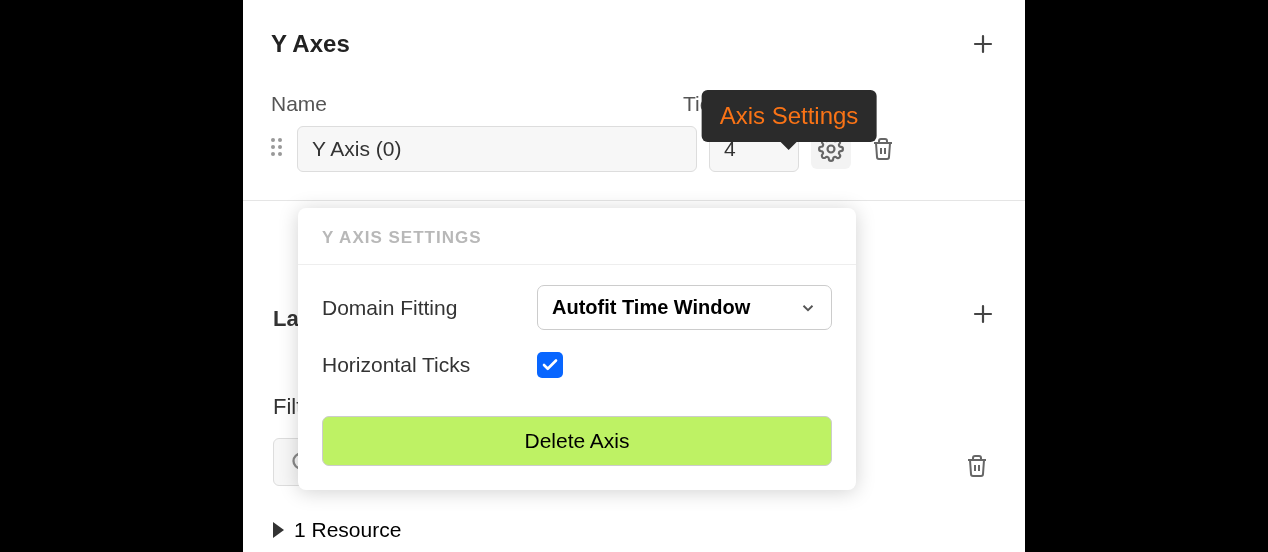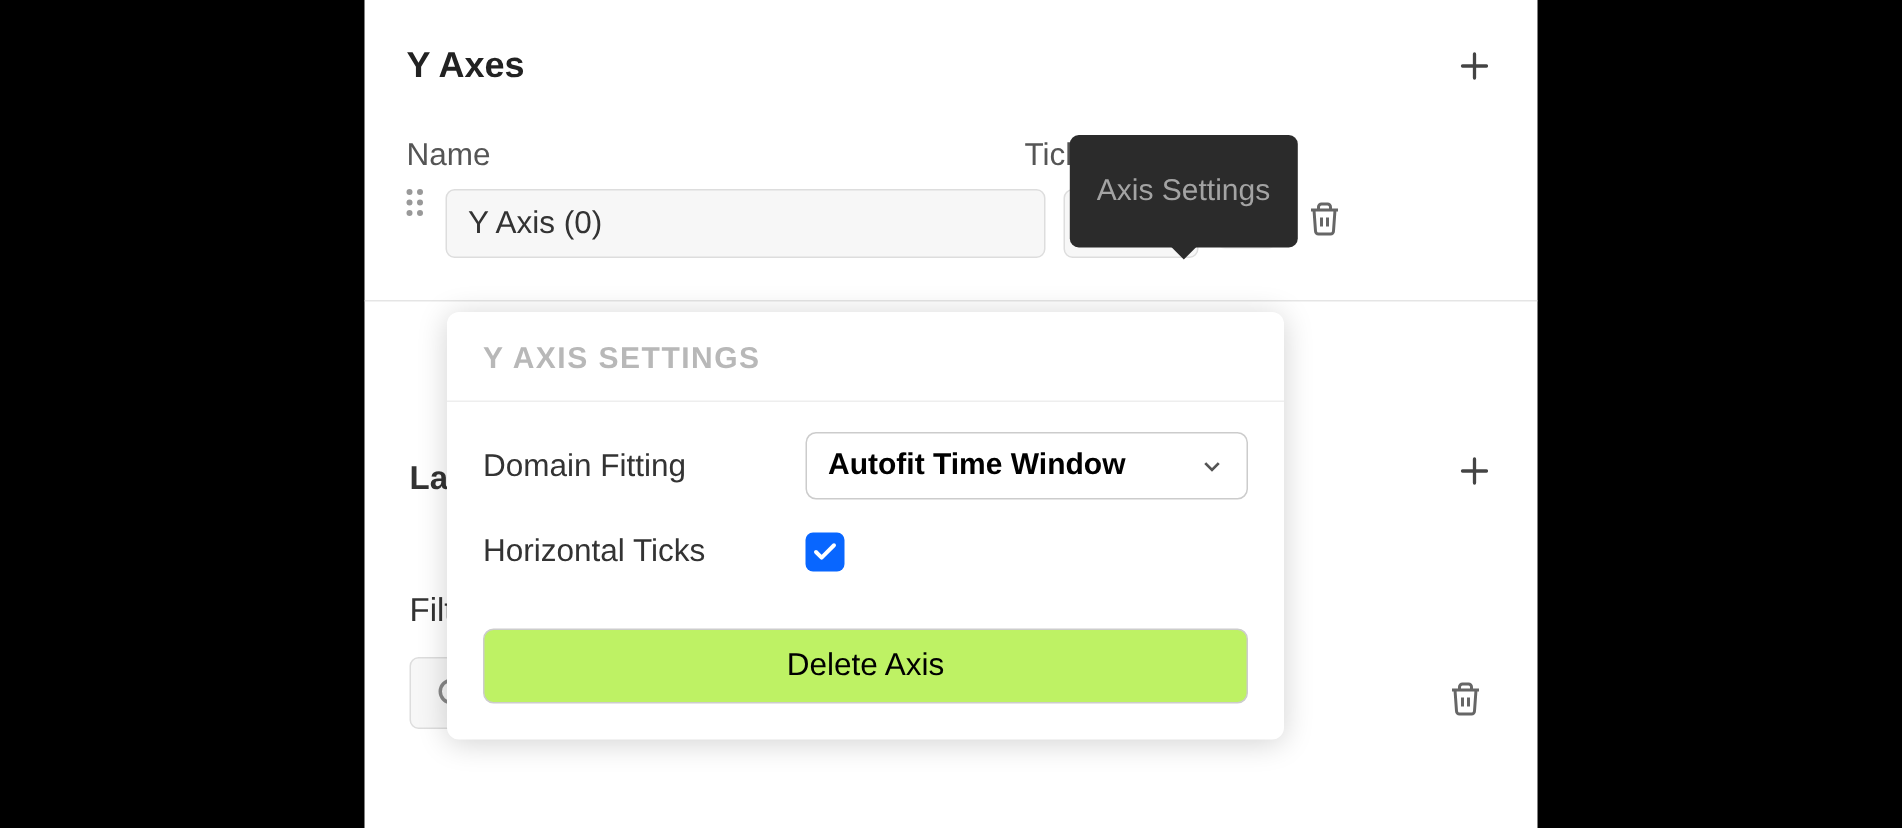--- a/index.html
+++ b/index.html
@@ -49,20 +49,21 @@
     }
     .col-label {
       font-size: 21px;
       color: #555;
     }
     .col-name {
       flex: 1;
     }
     .axis-row {
       display: flex;
+      align-items: center;
       gap: 12px;
       margin-bottom: 10px;
     }
     .drag-handle {
       width: 14px;
       height: 22px;
       display: grid;
       grid-template-columns: repeat(2, 4px);
       grid-template-rows: repeat(3, 4px);
       gap: 3px;
@@ -150,23 +151,23 @@
       border-top: 8px solid transparent;
       border-bottom: 8px solid transparent;
       border-left: 11px solid #333;
     }
     .tooltip {
       position: absolute;
       top: 90px;
       left: 789px;
       transform: translateX(-50%);
       background: #2b2b2b;
-      color: #a3a3a3;
-      font-size: 20px;
-      padding: 26px 18px;
+      color: #f97316;
+      font-size: 24px;
+      padding: 12px 18px;
       border-radius: 6px;
       white-space: nowrap;
       z-index: 20;
     }
     .tooltip::after {
       content: "";
       position: absolute;
       bottom: -8px;
       left: 50%;
       transform: translateX(-50%);
@@ -181,21 +182,21 @@
       top: 208px;
       left: 55px;
       width: 558px;
       background: #fff;
       border-radius: 8px;
       box-shadow: 0 2px 20px rgba(0,0,0,0.18);
       z-index: 15;
       padding-bottom: 24px;
     }
     .popover-title {
-      font-size: 20px;
+      font-size: 17px;
       font-weight: 700;
       letter-spacing: 1px;
       color: #b8b8b8;
       padding: 20px 24px 16px;
       border-bottom: 1px solid #eee;
     }
     .popover-body {
       padding: 20px 24px 10px;
     }
     .setting-row {
@@ -315,20 +316,24 @@
       </svg>
   </div>
   <div class="icon-btn trash-bottom">
     <svg width="24" height="24" viewBox="0 0 24 24" fill="none" stroke="#666" stroke-width="2">
         <path d="M3 6h18M8 6V4a2 2 0 0 1 2-2h4a2 2 0 0 1 2 2v2M19 6l-1 14a2 2 0 0 1-2 2H8a2 2 0 0 1-2-2L5 6"></path>
         <line x1="10" y1="11" x2="10" y2="17"></line>
         <line x1="14" y1="11" x2="14" y2="17"></line>
       </svg>
   </div>
 
+  <div class="resource-row">
+    <div class="triangle-right"></div>
+    <span>1 Resource</span>
+  </div>
 
   <div class="popover">
     <div class="popover-title">Y AXIS SETTINGS</div>
     <div class="popover-body">
       <div class="setting-row">
         <div class="setting-label">Domain Fitting</div>
         <div class="select">
           <span>Autofit Time Window</span>
           <svg width="18" height="18" viewBox="0 0 24 24" fill="none" stroke="#555" stroke-width="2.5">
               <polyline points="6 9 12 15 18 9"></polyline>

